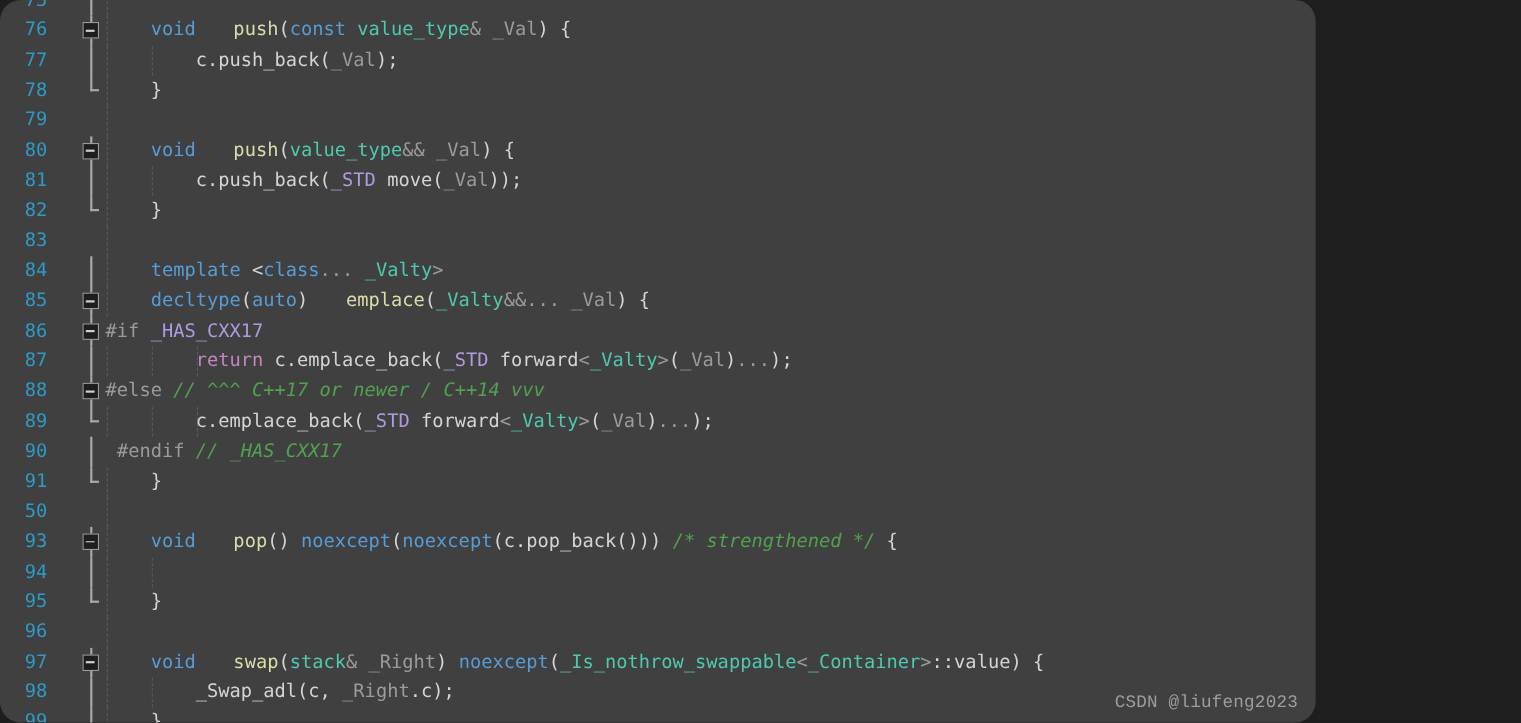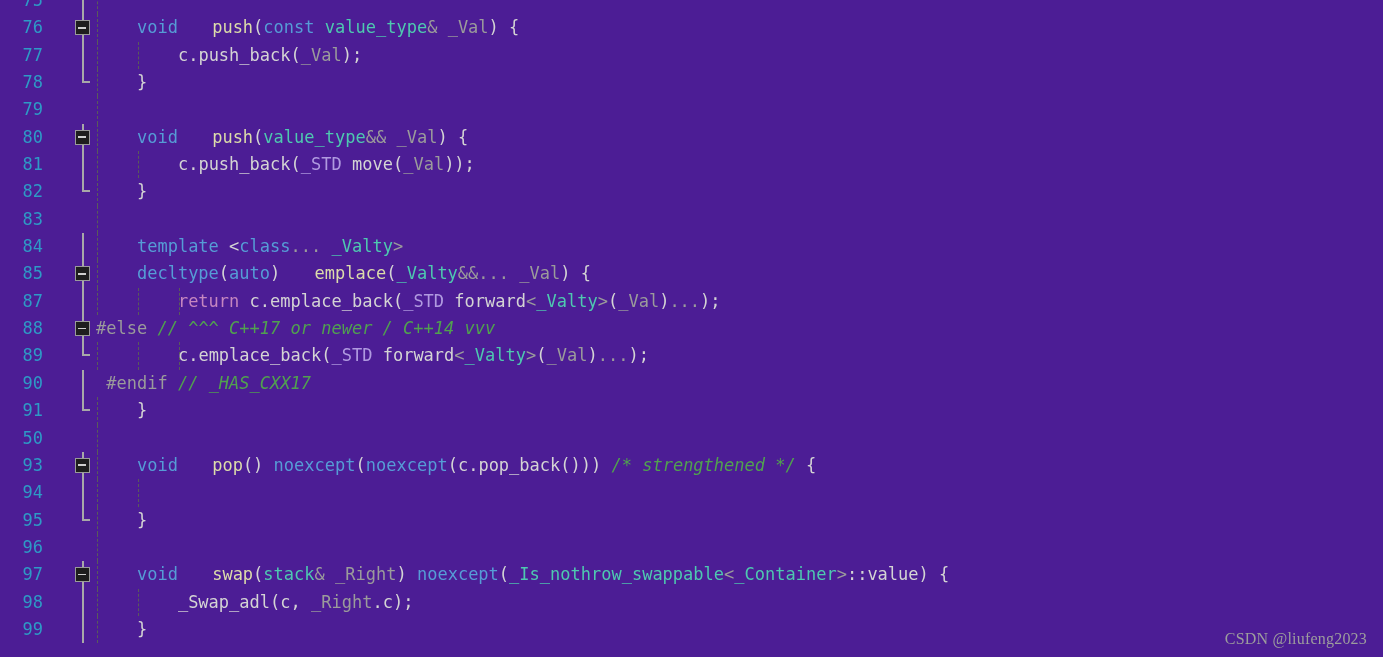--- a/index.html
+++ b/index.html
@@ -11,24 +11,25 @@
   body {
     width: 1383px;
     height: 657px;
     overflow: hidden;
     font-family: "DejaVu Sans Mono", "Liberation Mono", monospace;
   }
 
   
   #editor {
     position: relative;
-    width: 1383px;
+    width: 1196px;
     height: 657px;
-    background: #4c1d95;
+    background: #404040;
     overflow: hidden;
+    border-radius: 19px;
   }
 
   .code-rows {
     position: absolute;
     left: 0;
     top: -13px;          
     width: 1383px;
   }
 
   .row {
@@ -134,41 +135,42 @@
   .ret  { color: #c586c0; }  
   .punc { color: #d4d4d4; }
 
   
   #watermark {
     position: absolute;
     right: 16px;
     bottom: 9px;
     color: #9d9d9d;
     font-size: 16px;
-    font-family: Liberation Serif, serif;
+    font-family: Liberation Mono, monospace;
     letter-spacing: 0.2px;
     pointer-events: none;
   }
 </style>
 </head>
 <body>
 
 <div id="editor">
   <div class="code-rows">
       <div class="row"><div class="gutter"><div class="lineno">75</div><div class="foldline"></div></div><div class="iguide" style="left: 97px;"></div><div class="code"></div></div>
       <div class="row"><div class="gutter"><div class="lineno">76</div><div class="foldline"></div><div class="foldbox"></div></div><div class="iguide" style="left: 97px;"></div><div class="code"><span class="id">    </span><span class="kw">void</span><span class="id"> </span><span class="fn">push</span><span class="punc">(</span><span class="kw">const</span><span class="id"> </span><span class="typ">value_type</span><span class="var">&amp; </span><span class="var">_Val</span><span class="punc">)</span><span class="id"> {</span></div></div>
       <div class="row"><div class="gutter"><div class="lineno">77</div><div class="foldline"></div></div><div class="iguide" style="left: 97px;"></div><div class="iguide" style="left: 137.8px;"></div><div class="code"><span class="id">        </span><span class="id">c</span><span class="punc">.</span><span class="id">push_back</span><span class="punc">(</span><span class="var">_Val</span><span class="punc">)</span><span class="id">;</span></div></div>
       <div class="row"><div class="gutter"><div class="lineno">78</div><div class="foldline half-top"></div><div class="foldfoot"></div></div><div class="iguide" style="left: 97px;"></div><div class="code"><span class="id">    }</span></div></div>
       <div class="row"><div class="gutter"><div class="lineno">79</div></div><div class="iguide" style="left: 97px;"></div><div class="code"></div></div>
       <div class="row"><div class="gutter"><div class="lineno">80</div><div class="foldline"></div><div class="foldbox"></div></div><div class="iguide" style="left: 97px;"></div><div class="code"><span class="id">    </span><span class="kw">void</span><span class="id"> </span><span class="fn">push</span><span class="punc">(</span><span class="typ">value_type</span><span class="var">&amp;&amp; </span><span class="var">_Val</span><span class="punc">)</span><span class="id"> {</span></div></div>
       <div class="row"><div class="gutter"><div class="lineno">81</div><div class="foldline"></div></div><div class="iguide" style="left: 97px;"></div><div class="iguide" style="left: 137.8px;"></div><div class="code"><span class="id">        </span><span class="id">c</span><span class="punc">.</span><span class="id">push_back</span><span class="punc">(</span><span class="mac">_STD</span><span class="id"> </span><span class="id">move</span><span class="punc">(</span><span class="var">_Val</span><span class="punc">))</span><span class="id">;</span></div></div>
       <div class="row"><div class="gutter"><div class="lineno">82</div><div class="foldline half-top"></div><div class="foldfoot"></div></div><div class="iguide" style="left: 97px;"></div><div class="code"><span class="id">    }</span></div></div>
       <div class="row"><div class="gutter"><div class="lineno">83</div></div><div class="iguide" style="left: 97px;"></div><div class="code"></div></div>
       <div class="row"><div class="gutter"><div class="lineno">84</div><div class="foldline"></div></div><div class="iguide" style="left: 97px;"></div><div class="code"><span class="id">    </span><span class="kw">template</span><span class="id"> &lt;</span><span class="kw">class</span><span class="var">...</span><span class="id"> </span><span class="typ">_Valty</span><span class="var">&gt;</span></div></div>
       <div class="row"><div class="gutter"><div class="lineno">85</div><div class="foldline"></div><div class="foldbox"></div></div><div class="iguide" style="left: 97px;"></div><div class="code"><span class="id">    </span><span class="kw">decltype</span><span class="punc">(</span><span class="kw">auto</span><span class="punc">) </span><span class="fn">emplace</span><span class="punc">(</span><span class="typ">_Valty</span><span class="var">&amp;&amp;... </span><span class="var">_Val</span><span class="punc">)</span><span class="id"> {</span></div></div>
+      <div class="row"><div class="gutter"><div class="lineno">86</div><div class="foldline"></div><div class="foldbox"></div></div><div class="code"><span class="pp">#if</span><span class="id"> </span><span class="mac">_HAS_CXX17</span></div></div>
       <div class="row"><div class="gutter"><div class="lineno">87</div><div class="foldline"></div></div><div class="iguide" style="left: 97px;"></div><div class="iguide" style="left: 137.8px;"></div><div class="iguide" style="left: 178.6px;"></div><div class="code"><span class="id">        </span><span class="ret">return</span><span class="id"> </span><span class="id">c</span><span class="punc">.</span><span class="id">emplace_back</span><span class="punc">(</span><span class="mac">_STD</span><span class="id"> </span><span class="id">forward</span><span class="var">&lt;</span><span class="typ">_Valty</span><span class="var">&gt;</span><span class="punc">(</span><span class="var">_Val</span><span class="punc">)</span><span class="var">...</span><span class="punc">)</span><span class="id">;</span></div></div>
       <div class="row"><div class="gutter"><div class="lineno">88</div><div class="foldline"></div><div class="foldbox"></div></div><div class="code"><span class="pp">#else</span><span class="id"> </span><span class="cmt">// ^^^ C++17 or newer / C++14 vvv</span></div></div>
       <div class="row"><div class="gutter"><div class="lineno">89</div><div class="foldline half-top"></div><div class="foldfoot"></div></div><div class="iguide" style="left: 97px;"></div><div class="iguide" style="left: 137.8px;"></div><div class="iguide" style="left: 178.6px;"></div><div class="code"><span class="id">        </span><span class="id">c</span><span class="punc">.</span><span class="id">emplace_back</span><span class="punc">(</span><span class="mac">_STD</span><span class="id"> </span><span class="id">forward</span><span class="var">&lt;</span><span class="typ">_Valty</span><span class="var">&gt;</span><span class="punc">(</span><span class="var">_Val</span><span class="punc">)</span><span class="var">...</span><span class="punc">)</span><span class="id">;</span></div></div>
       <div class="row"><div class="gutter"><div class="lineno">90</div><div class="foldline"></div></div><div class="code"><span class="id"> </span><span class="pp">#endif</span><span class="id"> </span><span class="cmt">// _HAS_CXX17</span></div></div>
       <div class="row"><div class="gutter"><div class="lineno">91</div><div class="foldline half-top"></div><div class="foldfoot"></div></div><div class="iguide" style="left: 97px;"></div><div class="code"><span class="id">    }</span></div></div>
       <div class="row"><div class="gutter"><div class="lineno">50</div></div><div class="iguide" style="left: 97px;"></div><div class="code"></div></div>
       <div class="row"><div class="gutter"><div class="lineno">93</div><div class="foldline"></div><div class="foldbox"></div></div><div class="iguide" style="left: 97px;"></div><div class="code"><span class="id">    </span><span class="kw">void</span><span class="id"> </span><span class="fn">pop</span><span class="punc">()</span><span class="id"> </span><span class="kw">noexcept</span><span class="punc">(</span><span class="kw">noexcept</span><span class="punc">(</span><span class="id">c</span><span class="punc">.</span><span class="id">pop_back</span><span class="punc">()))</span><span class="id"> </span><span class="cmt">/* strengthened */</span><span class="id"> {</span></div></div>
       <div class="row"><div class="gutter"><div class="lineno">94</div><div class="foldline"></div></div><div class="iguide" style="left: 97px;"></div><div class="iguide" style="left: 137.8px;"></div></div>
       <div class="row"><div class="gutter"><div class="lineno">95</div><div class="foldline half-top"></div><div class="foldfoot"></div></div><div class="iguide" style="left: 97px;"></div><div class="code"><span class="id">    }</span></div></div>
       <div class="row"><div class="gutter"><div class="lineno">96</div></div><div class="iguide" style="left: 97px;"></div><div class="code"></div></div>

